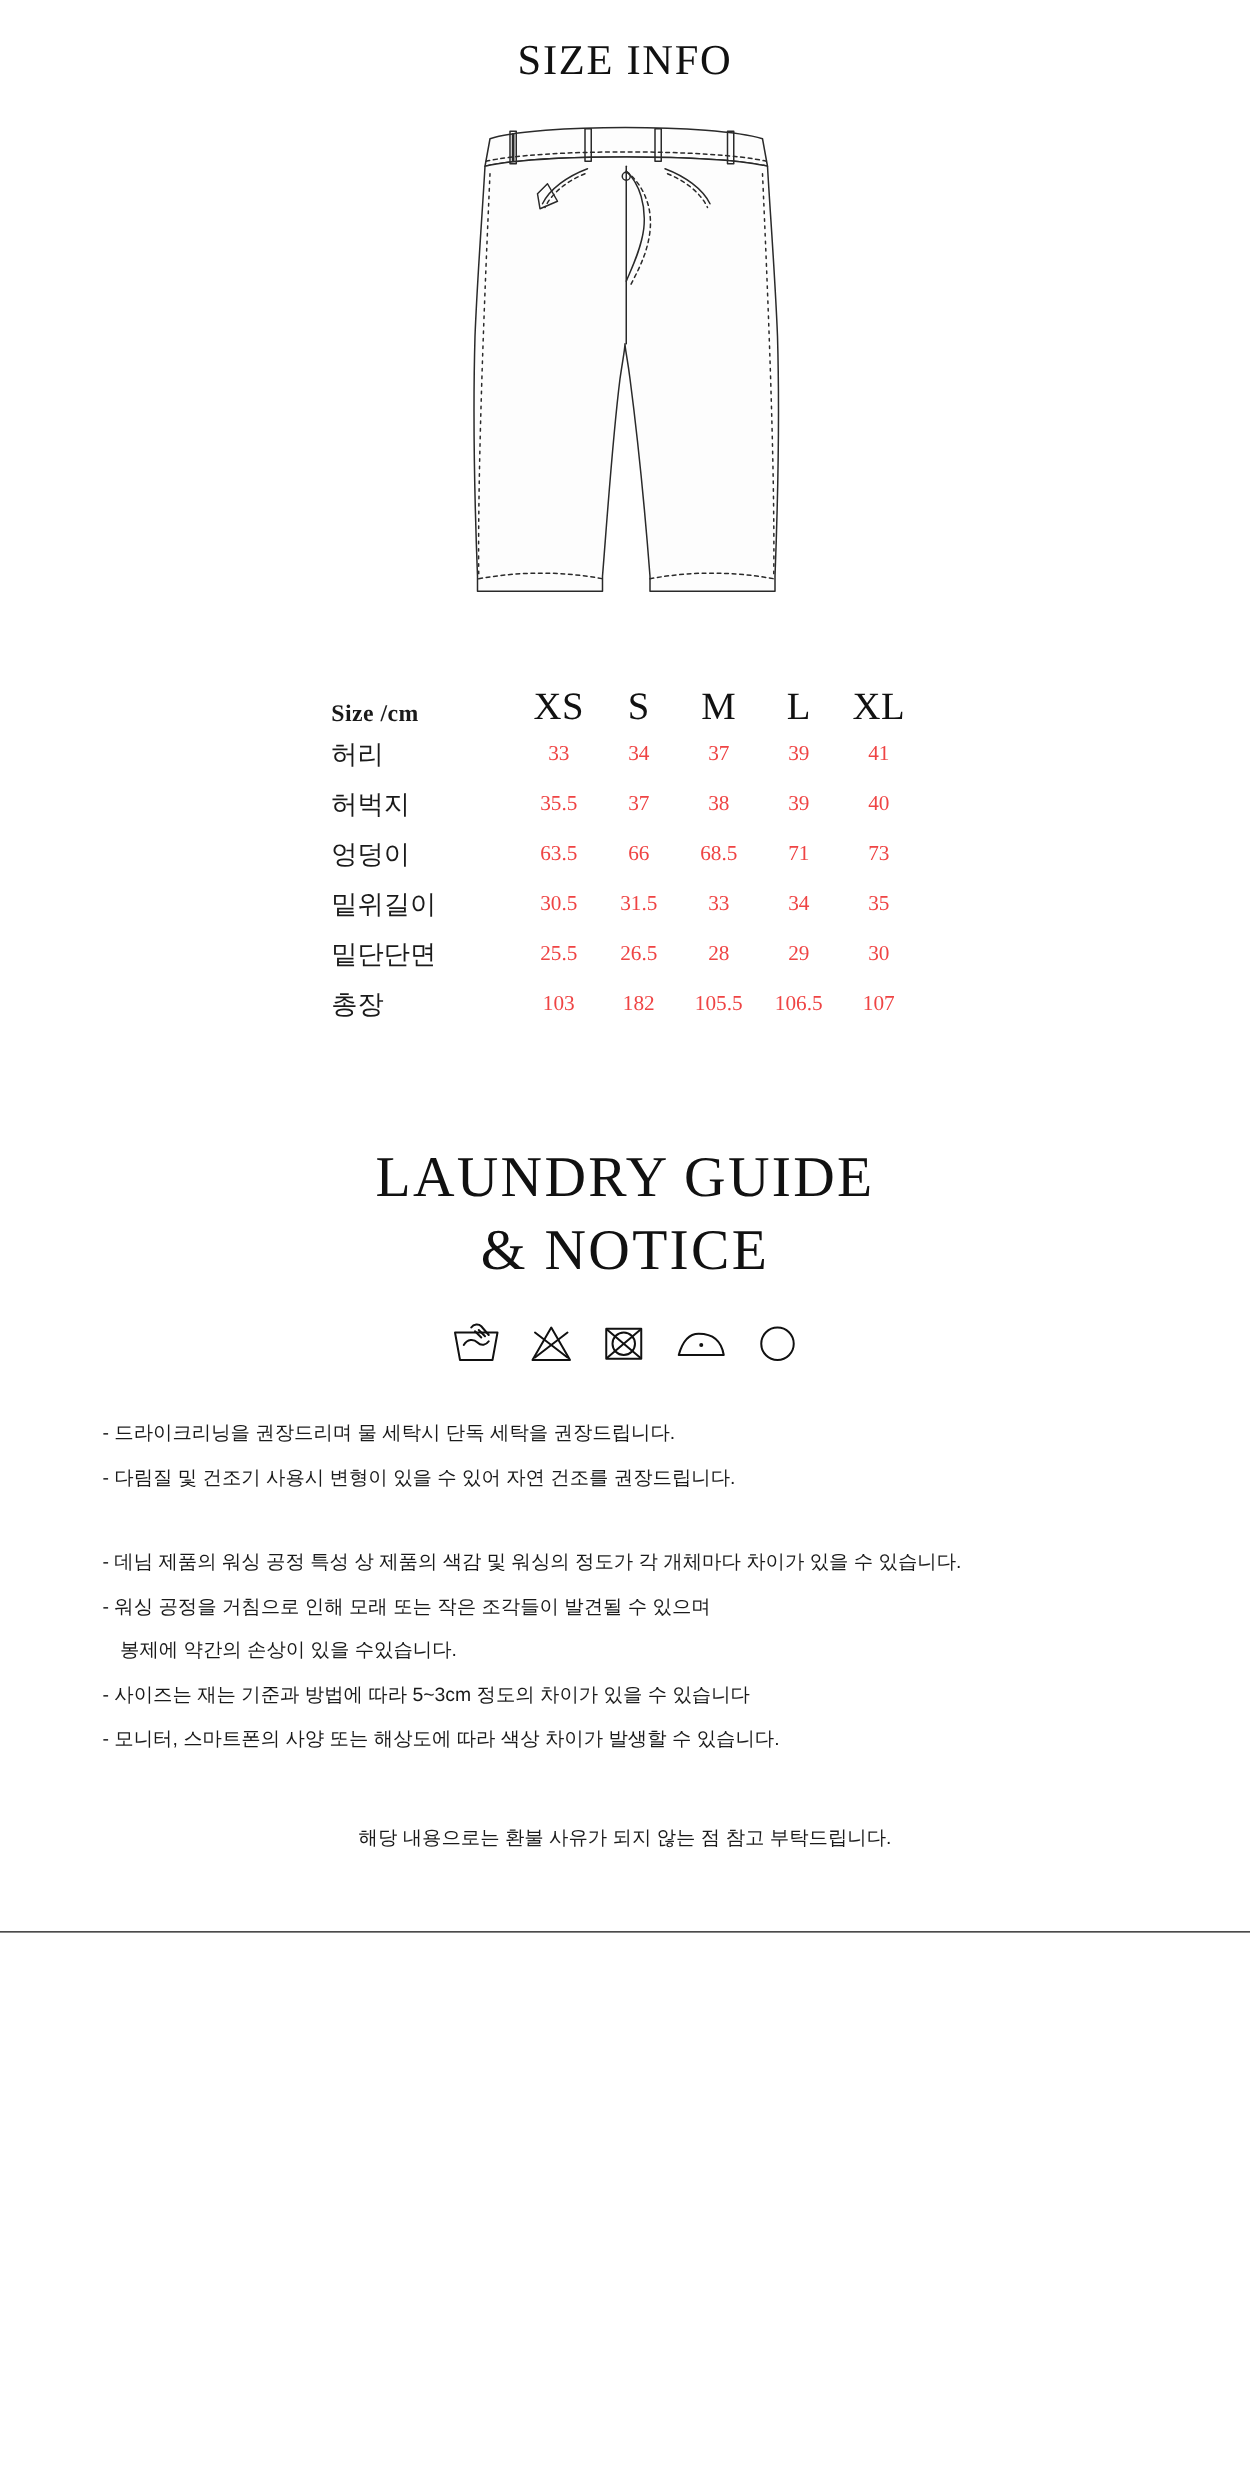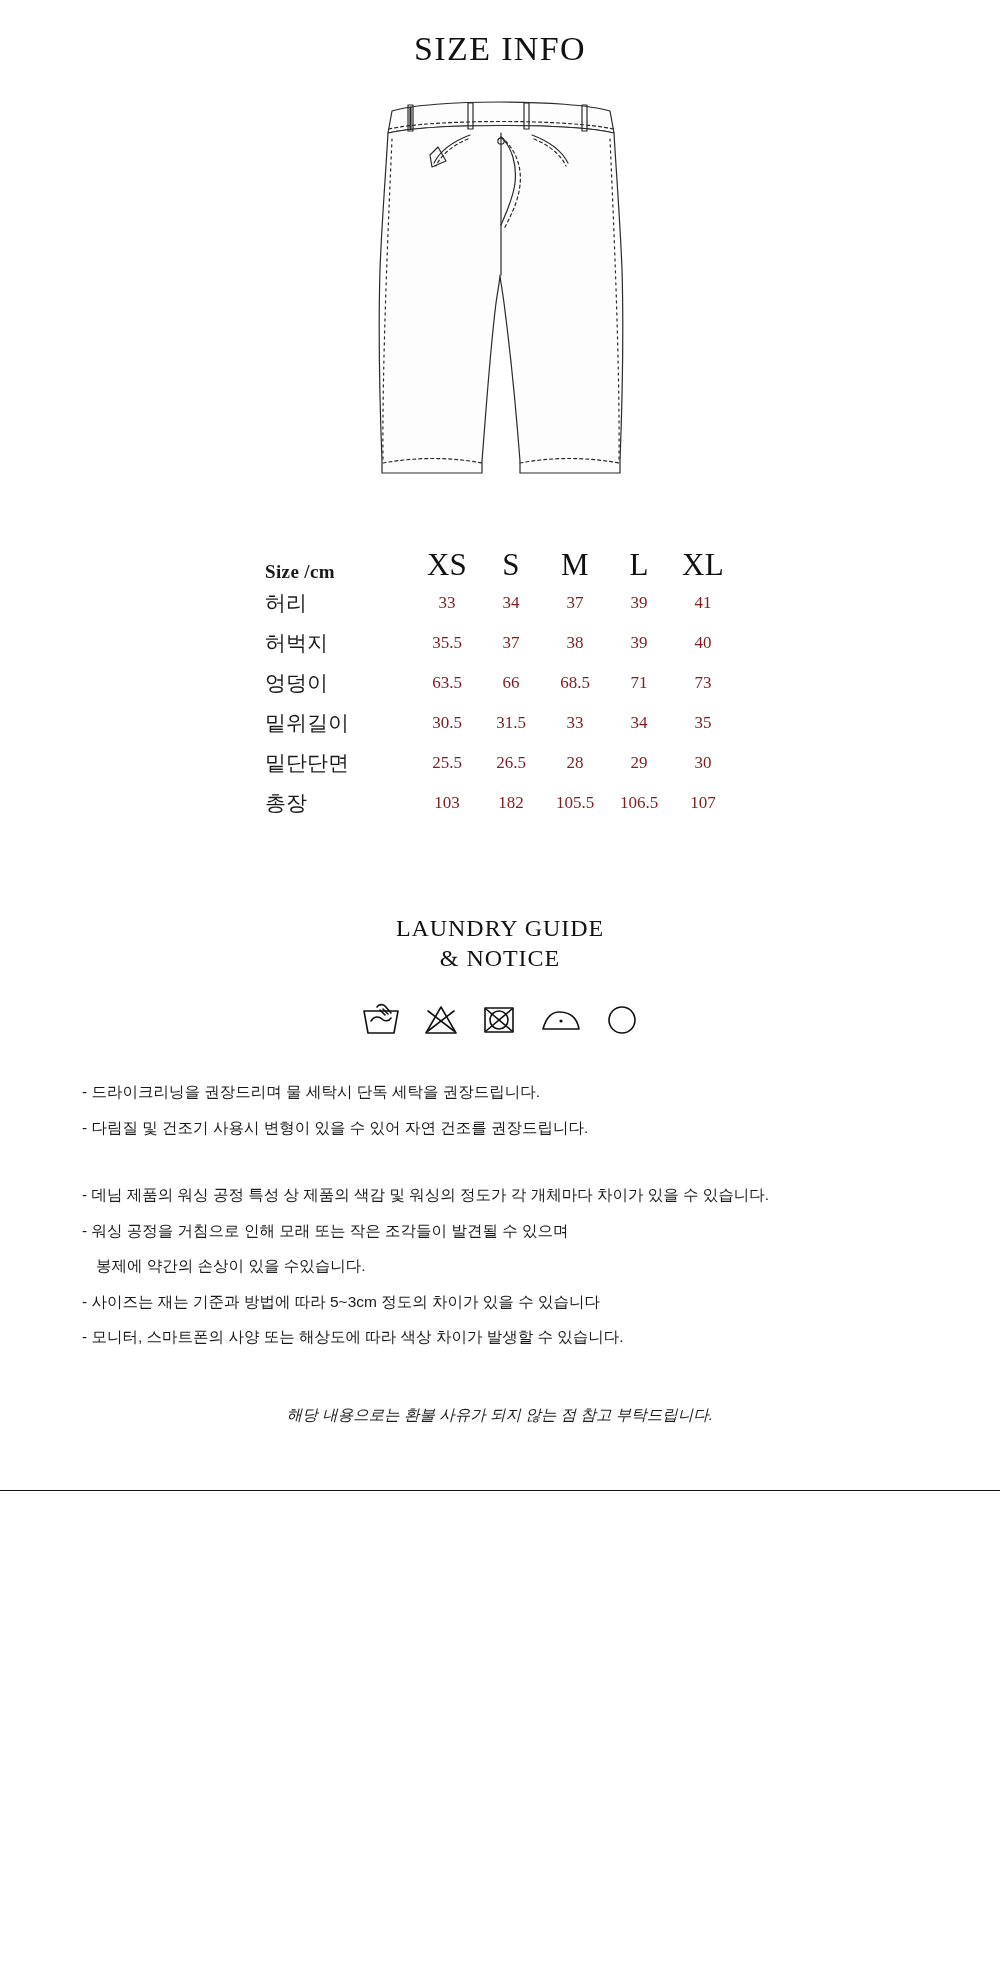--- a/index.html
+++ b/index.html
@@ -25,21 +25,21 @@
     text-align: center;
     letter-spacing: 0.04em;
     color: #111111;
   }
   #size-info-title {
     font-size: 34px;
     padding-top: 30px;
     line-height: 1.1;
   }
   #laundry-title {
-    font-size: 24px;
+    font-size: 46px;
     line-height: 1.25;
     padding-top: 4px;
   }
 
   
   .illustration-wrap {
     width: 1000px;
     display: flex;
     justify-content: center;
     margin-top: 22px;
@@ -87,21 +87,21 @@
   .td-label {
     font-size: 21px;
     text-align: left;
     padding-left: 2px;
     color: #1a1a1a;
   }
   .td-val {
     font-family: "Liberation Serif", serif;
     font-size: 17px;
     text-align: center;
-    color: #7f1d1d;
+    color: #ef4444;
   }
 
   
   .laundry-block {
     margin-top: 86px;
   }
   .care-icons {
     margin-top: 30px;
     display: flex;
     justify-content: center;
@@ -128,21 +128,20 @@
     height: 20px;
   }
   .notice .indent {
     padding-left: 14px;
   }
   .footer-note {
     margin-top: 56px;
     text-align: center;
     font-size: 15.5px;
     color: #1a1a1a;
-    font-style: italic;
   }
   .bottom-rule {
     margin: 64px auto 0 auto;
     width: 1000px;
     border-top: 1.5px solid #111111;
     height: 0;
   }
   .bottom-space { height: 38px; }
 </style>
 </head>

